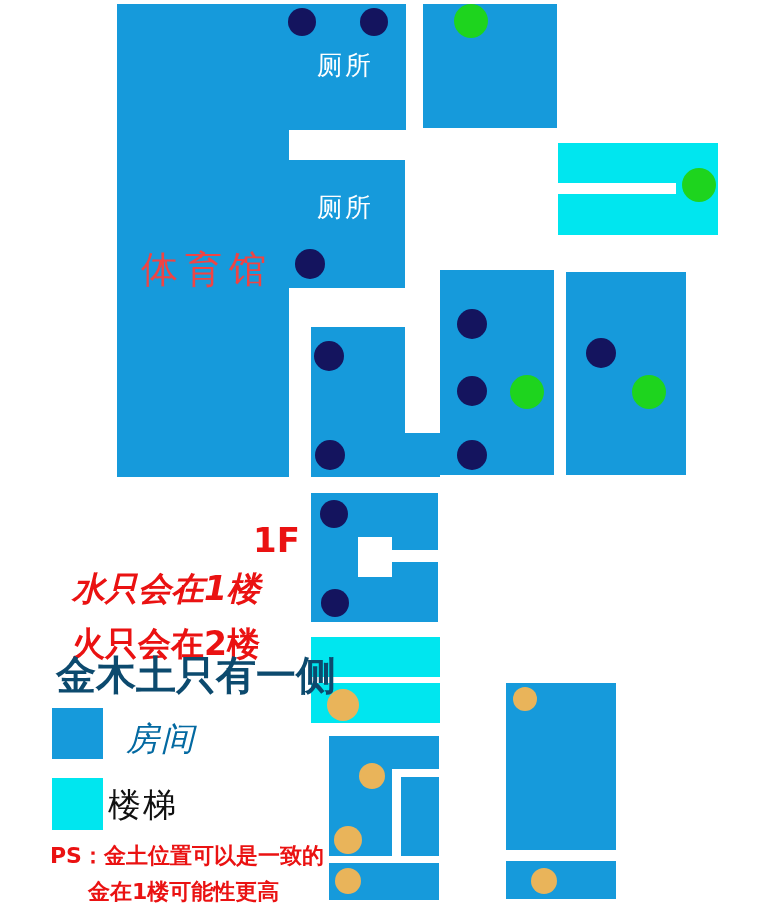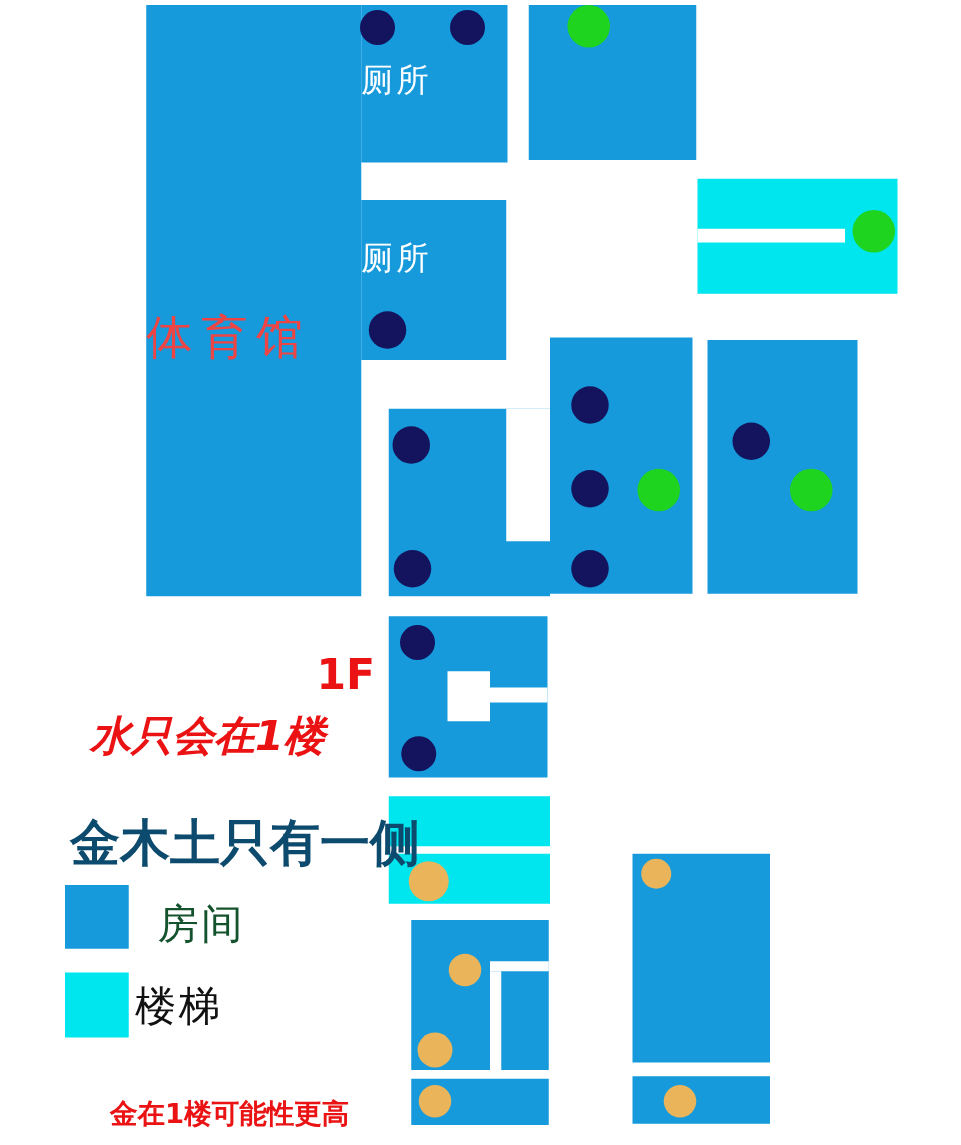--- a/index.html
+++ b/index.html
@@ -2,21 +2,21 @@
 <html><head>
 <meta charset="utf-8">
 <style>
   html,body{margin:0;padding:0;background:#ffffff;}
   .stage{
     position:relative;width:769px;height:916px;background:#ffffff;overflow:hidden;
     font-family:"DejaVu Sans","Liberation Sans",sans-serif;
   }
   .shape{position:absolute;}
   .dot{position:absolute;border-radius:50%;}
-  .maplbl{position:absolute;color:#ffffff;line-height:1;white-space:nowrap;}
+  .maplbl{position:absolute;color:#ffffff;text-align:center;line-height:1;white-space:nowrap;}
   .lbl-gym{left:117px;top:251px;width:180px;font-size:37px;letter-spacing:7px;}
   .lbl-toilet-top{left:289px;top:52px;width:112px;font-size:26px;letter-spacing:2px;}
   .lbl-toilet-mid{left:289px;top:194px;width:112px;font-size:26px;letter-spacing:2px;}
   .rednote{position:absolute;color:#EA1212;font-weight:bold;text-align:center;line-height:1;white-space:nowrap;}
   .fn-1f{left:0;top:523px;width:300px;font-size:34px;text-align:right;}
   .fn-water{left:16px;top:572px;width:300px;font-size:33px;font-style:italic;}
   .fn-fire{left:16px;top:627px;width:300px;font-size:33px;}
   .fn-elем{left:1px;top:655px;width:300px;font-size:40px;}
   .swatch{position:absolute;}
   .swatch-room{left:52px;top:708px;width:51px;height:51px;}
@@ -79,22 +79,24 @@
       <div class="dot" style="left: 335px; top: 868px; width: 26px; height: 26px; background: rgb(233, 180, 90);"></div>
       <div class="dot" style="left: 531px; top: 868px; width: 26px; height: 26px; background: rgb(233, 180, 90);"></div>
     </div>
 
   <div class="maplbl lbl-gym" style="color: #ef4444;">体育馆</div>
   <div class="maplbl lbl-toilet-top" style="color: rgb(255, 255, 255);">厕所</div>
   <div class="maplbl lbl-toilet-mid" style="color: rgb(255, 255, 255);">厕所</div>
 
   <div class="rednote fn-1f" style="color: rgb(234, 18, 18);">1F</div>
   <div class="rednote fn-water" style="color: rgb(234, 18, 18);">水只会在1楼</div>
+  <div class="rednote fn-fire" style="color: rgb(234, 18, 18);">火只会在2楼</div>
   <div class="rednote fn-elем" style="color: #0c4a6e; padding-left: 45px;">金木土只有一侧</div>
 
   <div class="swatch swatch-room" style="background: rgb(22, 154, 219);"></div>
-  <div class="legend-label legend-room" style="color: #14532d;">房间</div>
+  <div class="legend-label legend-room" style="color: #0369a1; font-style: italic;">房间</div>
   <div class="swatch swatch-stair" style="background: rgb(0, 230, 239);"></div>
   <div class="legend-label legend-stair" style="color: rgb(17, 17, 17);">楼梯</div>
 
+  <div class="ps ps1" style="color: rgb(234, 18, 18);">PS：金土位置可以是一致的</div>
   <div class="ps ps2" style="color: rgb(234, 18, 18);">金在1楼可能性更高</div>
 
 </div>
 
 </body></html>

